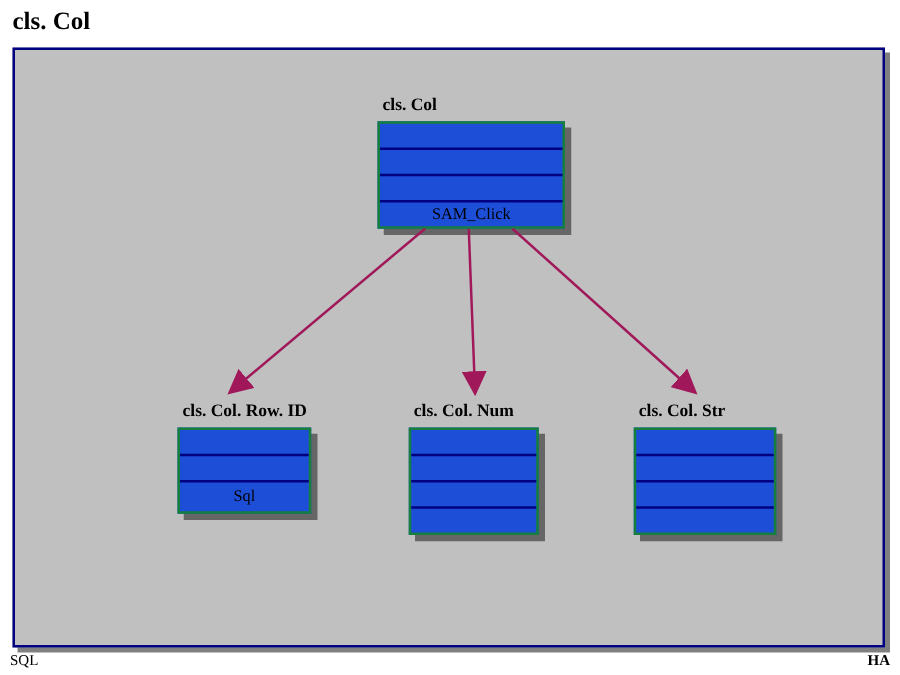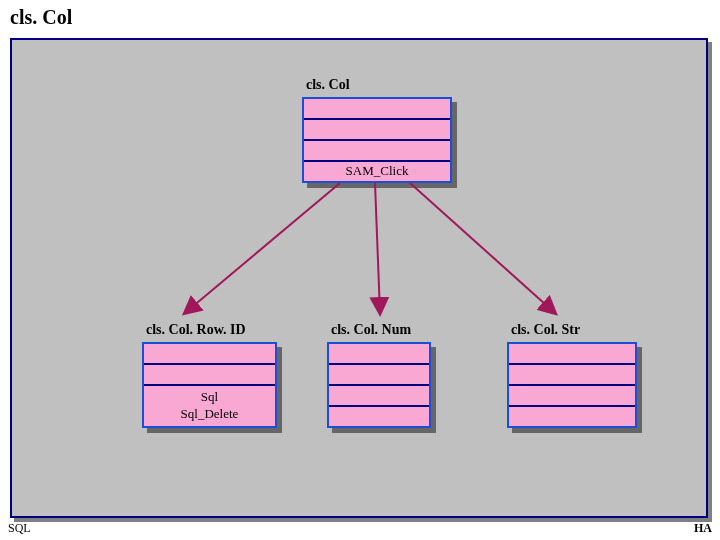--- a/index.html
+++ b/index.html
@@ -31,22 +31,22 @@
   .uml-class {
     position: absolute;
   }
   .uml-label {
     font-size: 14px;
     font-weight: bold;
     padding: 2px 4px 4px 4px;
     white-space: nowrap;
   }
   .uml-box {
-    border: 2px solid #1d4ed8;
-    background: #f9a8d4;
+    border: 2px solid #15803d;
+    background: #1d4ed8;
     box-shadow: 5px 5px 0 #666666;
   }
   .uml-row {
     border-bottom: 2px solid #000080;
     padding: 1px 4px;
     font-size: 13px;
     text-align: center;
     line-height: 1.3;
     min-height: 18px;
   }
@@ -83,43 +83,42 @@
   <div class="uml-class" style="left:290px; top:35px; width:150px;">
     <div class="uml-label">cls. Col</div>
     <div class="uml-box">
       <div class="uml-row">&nbsp;</div>
       <div class="uml-row">&nbsp;</div>
       <div class="uml-row">&nbsp;</div>
       <div class="uml-row">SAM_Click</div>
     </div>
   </div>
 
-  <div class="uml-class" style="left:130px; top:280px; width:135px;">
+  <div class="uml-class" style="left:130px; top:280px; width:107px;">
     <div class="uml-label">cls. Col. Row. ID</div>
     <div class="uml-box">
       <div class="uml-row">&nbsp;</div>
       <div class="uml-row">&nbsp;</div>
       <div class="uml-row" style="padding:3px 2px;">
         <div>Sql</div>
-        <div>Sql_Delete</div>
       </div>
     </div>
   </div>
 
   <div class="uml-class" style="left:315px; top:280px; width:104px;">
     <div class="uml-label">cls. Col. Num</div>
     <div class="uml-box">
       <div class="uml-row">&nbsp;</div>
       <div class="uml-row">&nbsp;</div>
       <div class="uml-row">&nbsp;</div>
       <div class="uml-row">&nbsp;</div>
     </div>
   </div>
 
-  <div class="uml-class" style="left:495px; top:280px; width:130px;">
+  <div class="uml-class" style="left:495px; top:280px; width:114px;">
     <div class="uml-label">cls. Col. Str</div>
     <div class="uml-box">
       <div class="uml-row">&nbsp;</div>
       <div class="uml-row">&nbsp;</div>
       <div class="uml-row">&nbsp;</div>
       <div class="uml-row">&nbsp;</div>
     </div>
   </div>
 
 </div>

